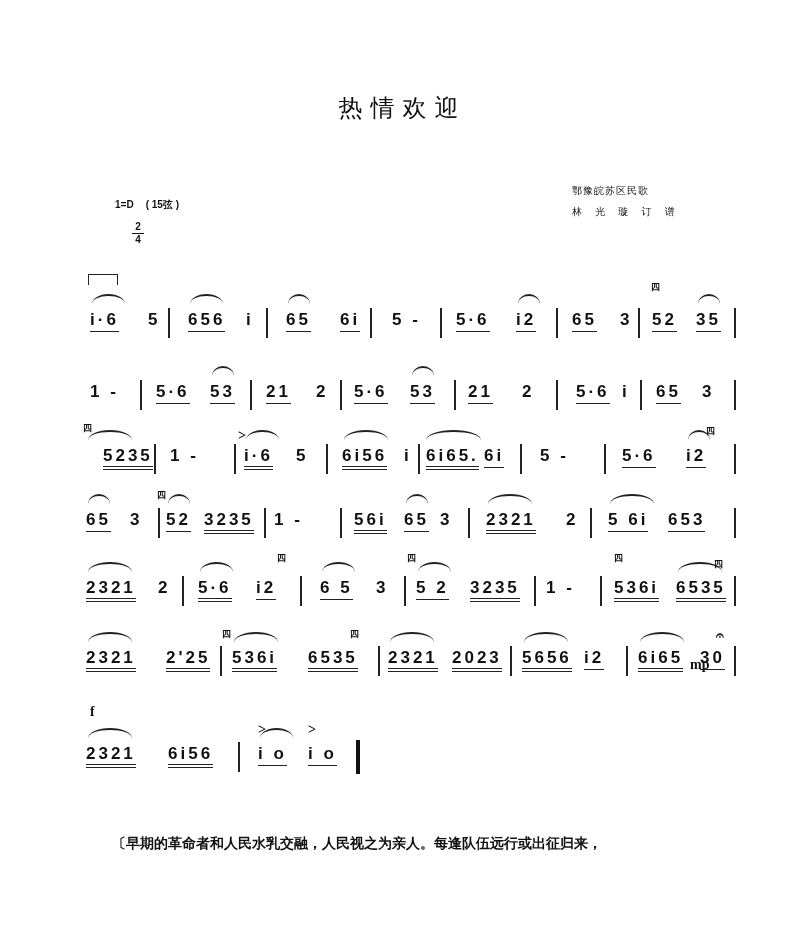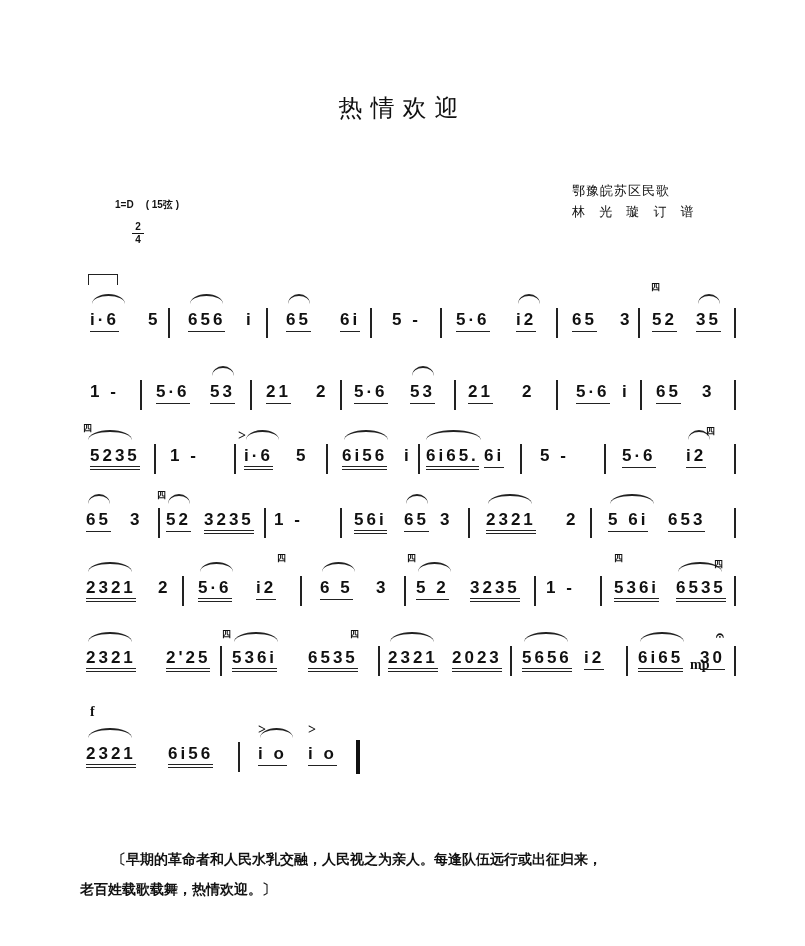--- a/index.html
+++ b/index.html
@@ -1,35 +1,35 @@
 <!DOCTYPE html>
 <html><head>
   <meta charset="utf-8">
   <style>
     html, body { margin: 0; padding: 0; background: #ffffff; }
     body { width: 805px; height: 946px; position: relative; overflow: hidden; font-family: "Liberation Sans", "DejaVu Sans", sans-serif; color: #111; }
     .title { position: absolute; top: 92px; left: 0; width: 805px; text-align: center; font-size: 24px; letter-spacing: 8px; font-family: "DejaVu Sans", sans-serif; font-weight: normal; }
-    .source { position: absolute; top: 180px; left: 572px; font-size: 13px; line-height: 21px; font-family: "DejaVu Sans", sans-serif; letter-spacing: 1px; }
+    .source { position: absolute; top: 180px; left: 572px; font-size: 10px; line-height: 21px; font-family: "DejaVu Sans", sans-serif; letter-spacing: 1px; }
     .source div { white-space: nowrap; }
     .source .arr { letter-spacing: 5px; }
     .key { position: absolute; top: 198px; left: 115px; font-size: 10px; font-weight: bold; font-family: "Liberation Sans", sans-serif; }
     .key .tun { margin-left: 12px; font-weight: bold; }
     .time { position: absolute; top: 222px; left: 132px; width: 12px; text-align: center; font-size: 10px; font-weight: bold; line-height: 10px; }
     .time .num { display: block; }
     .time .bar { display: block; border-top: 1px solid #111; margin: 1px 0; }
     .staff-row { position: absolute; left: 86px; width: 650px; height: 44px; }
     .measure-line { position: absolute; width: 2px; background: #222; top: 8px; height: 30px; }
     .final-line { position: absolute; width: 4px; background: #111; top: 6px; height: 34px; }
     .group { position: absolute; top: 10px; font-size: 17px; font-weight: bold; white-space: nowrap; letter-spacing: 3px; font-family: "Liberation Sans", sans-serif; }
     .group.u1 { border-bottom: 1.5px solid #222; padding-bottom: 1px; }
     .group.u2 { border-bottom: 4px double #222; padding-bottom: 0px; }
     .slur { position: absolute; border-top: 2px solid #222; border-radius: 50% 50% 0 0 / 100% 100% 0 0; height: 8px; }
     .mark { position: absolute; font-size: 9px; font-weight: bold; }
     .dyn { position: absolute; font-size: 14px; font-weight: bold; font-family: "Liberation Serif", serif; }
-    .note-text { position: absolute; top: 828px; left: 112px; font-size: 14px; line-height: 30px; font-family: "DejaVu Sans", sans-serif; font-weight: bold; width: 640px; margin-top: 16px; }
+    .note-text { position: absolute; top: 828px; left: 112px; font-size: 14px; line-height: 30px; font-family: "DejaVu Sans", sans-serif; font-weight: bold; width: 640px; }
     .note-text .l2 { margin-left: -32px; }
     .bracket-mark { position: absolute; top: 274px; left: 88px; width: 28px; height: 10px; border: 1.5px solid #222; border-bottom: none; }
   </style>
 </head>
 <body>
 
 <div class="title">热情欢迎</div>
 
 <div class="source">
   <div>鄂豫皖苏区民歌</div>
@@ -94,21 +94,21 @@
       <span class="group" style="left: 616px;">3</span>
       <span class="measure-line" style="left: 54px;"></span>
       <span class="measure-line" style="left: 164px;"></span>
       <span class="measure-line" style="left: 254px;"></span>
       <span class="measure-line" style="left: 368px;"></span>
       <span class="measure-line" style="left: 470px;"></span>
       <span class="measure-line" style="left: 554px;"></span>
       <span class="measure-line" style="left: 648px;"></span>
     </div>
     <div class="staff-row" style="top: 436px;">
-      <span class="group u2" style="left: 4px;">5235</span>
+      <span class="group u2" style="left: 17px;">5235</span>
       <span class="slur" style="left: 2px; top: -6px; width: 44px;"></span>
       <span class="group" style="left: 84px;">1  -</span>
       <span class="group u2" style="left: 158px;">i·6</span>
       <span class="slur" style="left: 160px; top: -6px; width: 33px;"></span>
       <span class="group" style="left: 210px;">5</span>
       <span class="group u2" style="left: 256px;">6i56</span>
       <span class="slur" style="left: 258px; top: -6px; width: 44px;"></span>
       <span class="group" style="left: 318px;">i</span>
       <span class="group u2" style="left: 340px;">6i65.</span>
       <span class="slur" style="left: 340px; top: -6px; width: 55px;"></span>
@@ -203,21 +203,20 @@
       <span class="group u1" style="left: 172px;">i o</span>
       <span class="slur" style="left: 174px; top: -6px; width: 33px;"></span>
       <span class="group u1" style="left: 222px;">i o</span>
       <span class="measure-line" style="left: 152px;"></span>
       <span class="final-line" style="left: 270px;"></span>
     </div>
   </div>
 
 <div class="note-text">
   <div>〔早期的革命者和人民水乳交融，人民视之为亲人。每逢队伍远行或出征归来，</div>
-  <div class="l2">老百姓载歌载舞，热情欢迎。〕</div>
 </div>
 
 <span class="dyn" style="left: 690px; top: 657px;">mp</span>
 <span class="dyn" style="left: 716px; top: 628px;">𝄐</span>
 <span class="dyn" style="left: 90px; top: 704px;">f</span>
 <span class="dyn" style="left: 258px; top: 722px;">&gt;</span>
 <span class="dyn" style="left: 308px; top: 722px;">&gt;</span>
 <span class="dyn" style="left: 238px; top: 428px;">&gt;</span>
 <span class="mark" style="left: 651px; top: 281px;">四</span>
 <span class="mark" style="left: 83px; top: 422px;">四</span>

